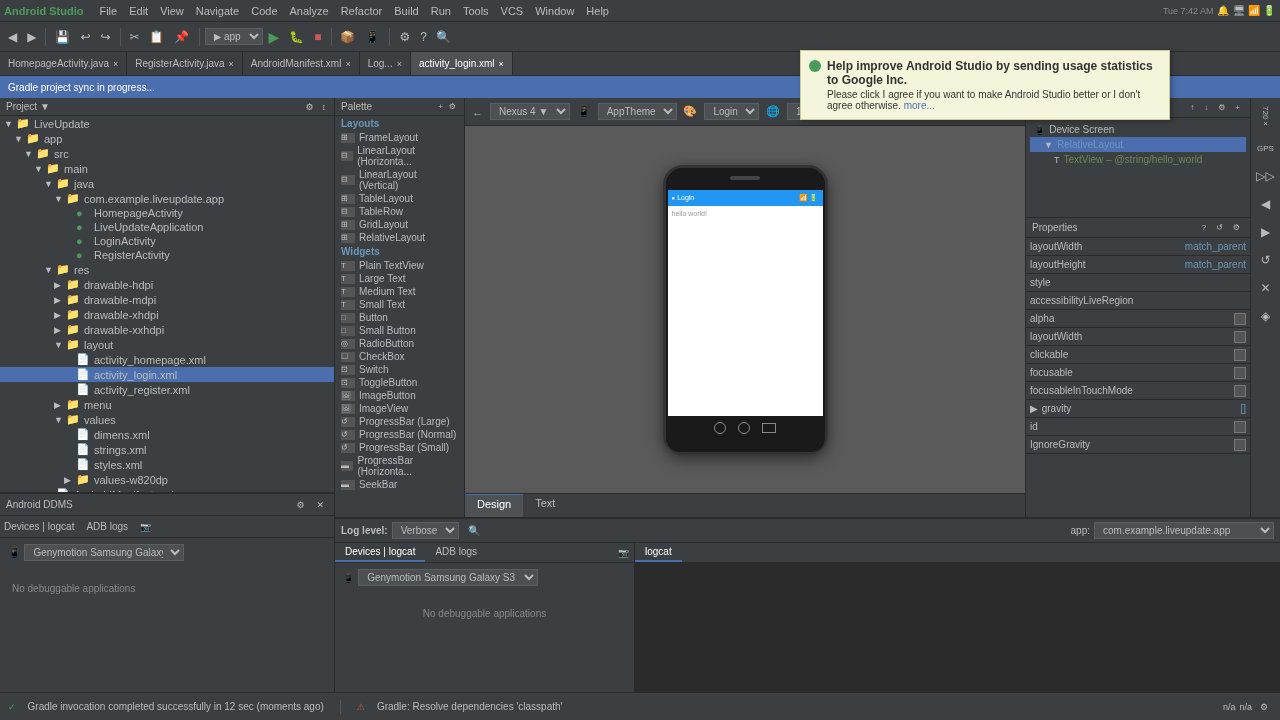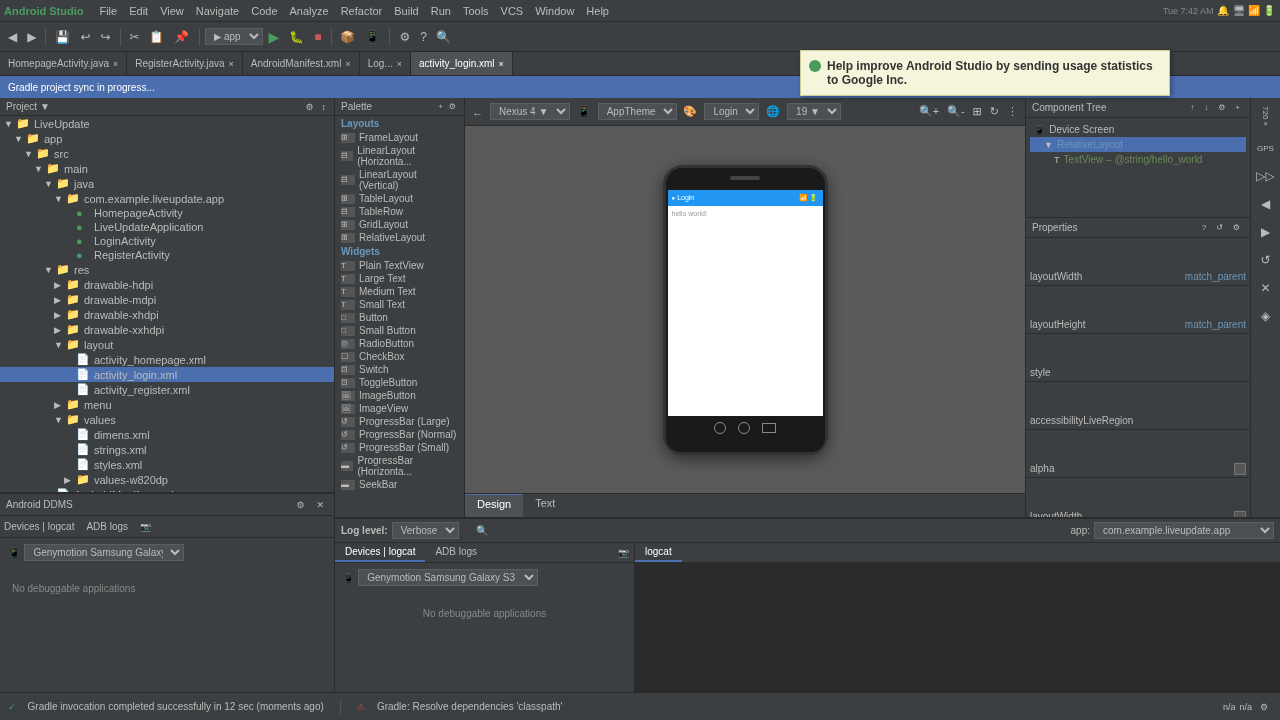--- a/index.html
+++ b/index.html
@@ -61,21 +61,21 @@
     .phone-bottom { height: 14px; background: #1a1a1a; border-radius: 0 0 17px 17px; }
     .component-tree-header { padding: 3px 6px; font-size: 10px; color: #bbbbbb; border-bottom: 1px solid #2b2b2b; display: flex; align-items: center; justify-content: space-between; }
     .component-tree-content { flex: 1; overflow-y: auto; font-size: 11px; padding: 4px; }
     .comp-item { display: flex; align-items: center; padding: 2px 2px; cursor: pointer; }
     .comp-item.selected { background: #4b6eaf; }
     .comp-label { color: #bbbbbb; font-size: 10px; }
     .comp-label.blue { color: #6897bb; }
     .comp-label.green { color: #6a8759; }
     .properties-header { padding: 3px 6px; font-size: 10px; color: #bbbbbb; border-bottom: 1px solid #2b2b2b; display: flex; align-items: center; justify-content: space-between; }
     .properties-content { flex: 1; overflow-y: auto; }
-    .prop-row { display: flex; align-items: center; padding: 2px 4px; border-bottom: 1px solid #2b2b2b; min-height: 18px; margin-top: 30px; }
+    .prop-row { display: flex; align-items: center; padding: 2px 4px; border-bottom: 1px solid #2b2b2b; min-height: 18px; }
     .prop-name { color: #bbbbbb; font-size: 10px; flex: 1; }
     .prop-value { color: #6897bb; font-size: 10px; flex: 1; text-align: right; }
     .prop-checkbox { width: 12px; height: 12px; background: #555; border: 1px solid #777; margin-left: auto; }
     .devices-header { display: flex; background: #3c3f41; border-bottom: 1px solid #2b2b2b; }
     .devices-tab { padding: 3px 10px; font-size: 10px; cursor: pointer; color: #bbbbbb; }
     .devices-tab.active { border-bottom: 2px solid #4b6eaf; color: white; }
     .devices-list { flex: 1; padding: 4px; overflow-y: auto; }
     .device-item { display: flex; align-items: center; padding: 2px 4px; font-size: 10px; color: #bbbbbb; }
     .logcat-header { display: flex; background: #3c3f41; border-bottom: 1px solid #2b2b2b; }
     .logcat-tab { padding: 3px 10px; font-size: 10px; cursor: pointer; color: #bbbbbb; }
@@ -191,20 +191,24 @@
 
   <div class="status-bar">
     <span>Gradle project sync in progress...</span>
   </div>
 
   <div class="notification-popup" style="position:fixed; top:50px; right:110px; width:370px; z-index:1000;">
     <div class="notification-popup-header">
       <div class="notification-dot"></div>
       <div>
         <div style="font-weight:bold; font-size:12px; color:#333;">Help improve Android Studio by sending usage statistics to Google Inc.</div>
+        <div style="font-size:10px; color:#333; margin-top:2px;">
+          <span>Please click I agree if you want to make Android Studio better or I don't agree otherwise.</span>
+          <span style="color:#4b6eaf; cursor:pointer;">more...</span>
+        </div>
       </div>
     </div>
   </div>
 
   <div style="display:flex; flex:1; overflow:hidden; height:calc(720px - 22px - 30px - 24px - 22px);">
 
     <div class="left-side" style="width:335px; display:flex; flex-direction:column; border-right:1px solid #2b2b2b; overflow:hidden;">
 
       <div style="flex:1; overflow:hidden; display:flex; flex-direction:column;">
         <div class="panel-header">
@@ -671,21 +675,21 @@
           <div class="sidebar-icon-btn">◀</div>
           <div class="sidebar-icon-btn">▶</div>
           <div class="sidebar-icon-btn">↺</div>
           <div class="sidebar-icon-btn">✕</div>
           <div class="sidebar-icon-btn">◈</div>
         </div>
       </div>
 
       <div style="height:175px; border-top:2px solid #2b2b2b; display:flex; flex-direction:column;">
 
-        <div style="display:flex; align-items:center; background:#3c3f41; height:24px; padding:0 6px; border-bottom:1px solid #2b2b2b; gap:14px;">
+        <div style="display:flex; align-items:center; background:#3c3f41; height:24px; padding:0 6px; border-bottom:1px solid #2b2b2b; gap:6px;">
           <div style="display:flex; align-items:center; gap:4px;">
             <span style="font-size:10px; color:#bbbbbb; font-weight:bold;">Log level:</span>
             <select class="log-level-select">
               <option>Verbose</option>
             </select>
           </div>
           <button class="toolbar-btn" style="font-size:10px;">🔍</button>
           <div style="margin-left:auto; display:flex; align-items:center; gap:4px;">
             <span style="font-size:10px; color:#bbbbbb;">app:</span>
             <select class="app-select">

